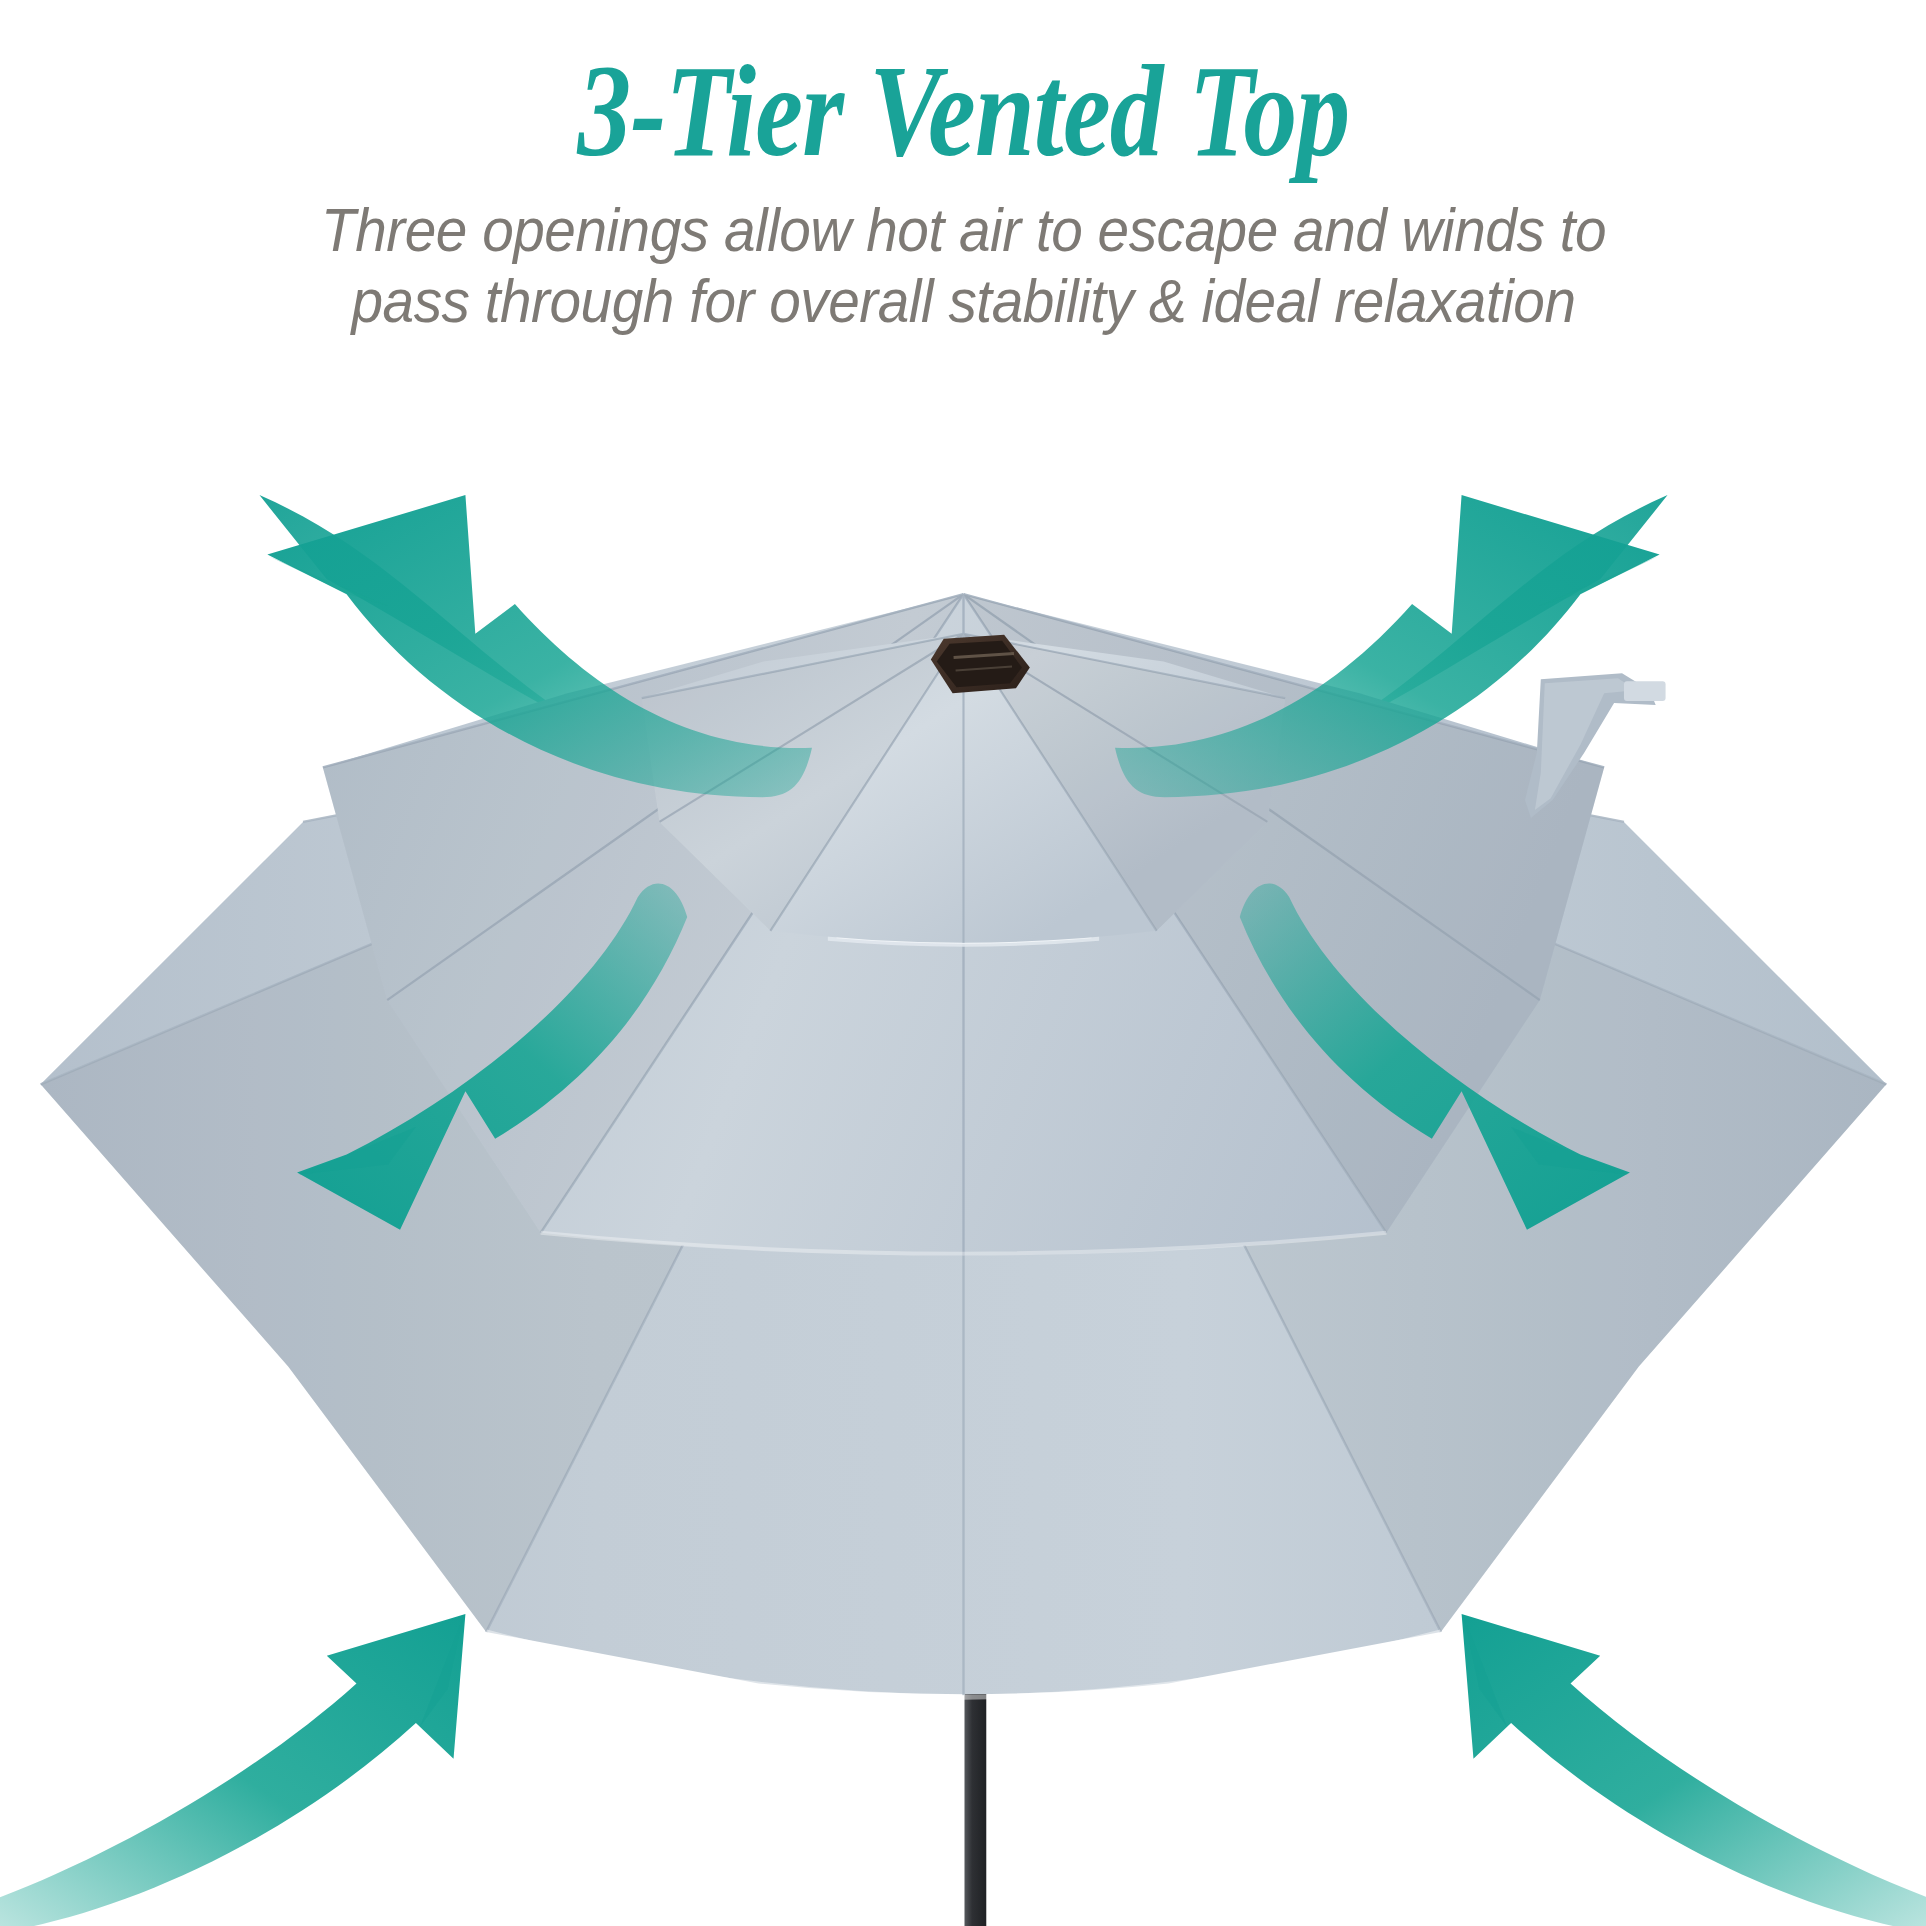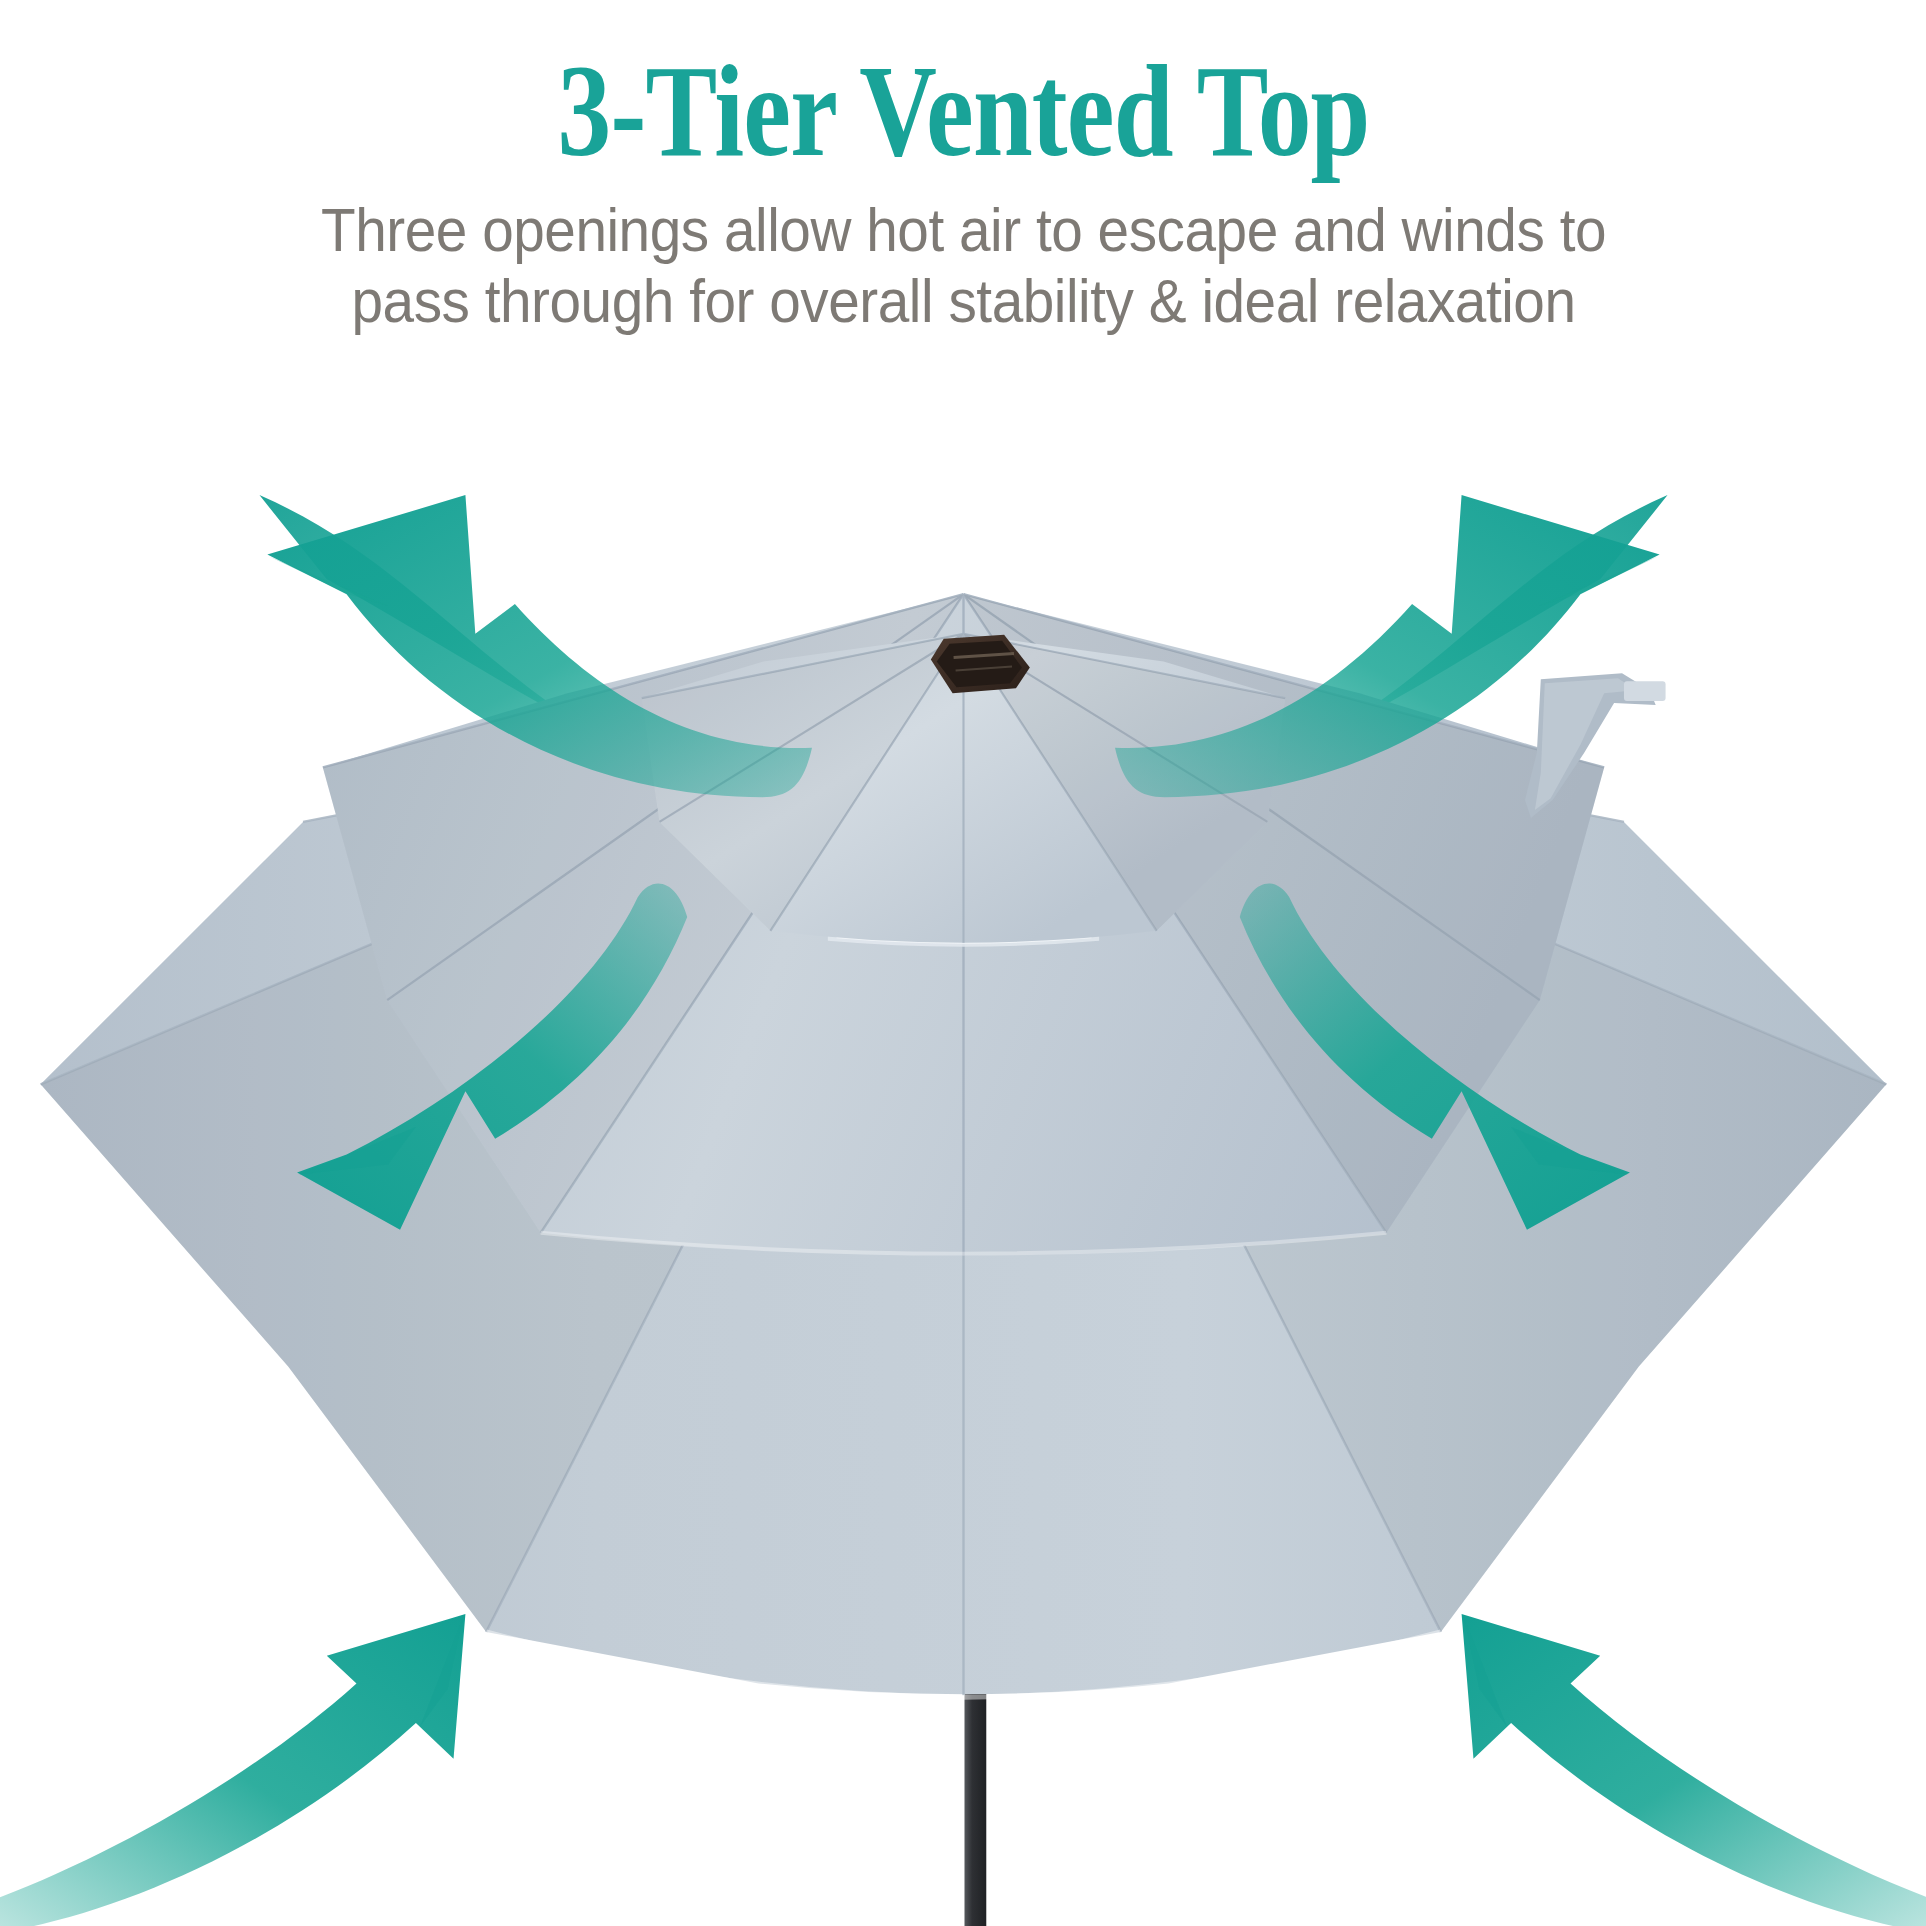--- a/index.html
+++ b/index.html
@@ -11,20 +11,21 @@
     width: 1927px;
     height: 1927px;
     overflow: hidden;
     font-family: "Liberation Sans", sans-serif;
   }
   #page {
     position: relative;
     width: 1898px;
     height: 1927px;
     background: #ffffff;
+    font-style: italic;
   }
 
   
   .header {
     position: absolute;
     top: 0;
     left: 0;
     width: 1927px;
     text-align: center;
     padding-top: 40px;

